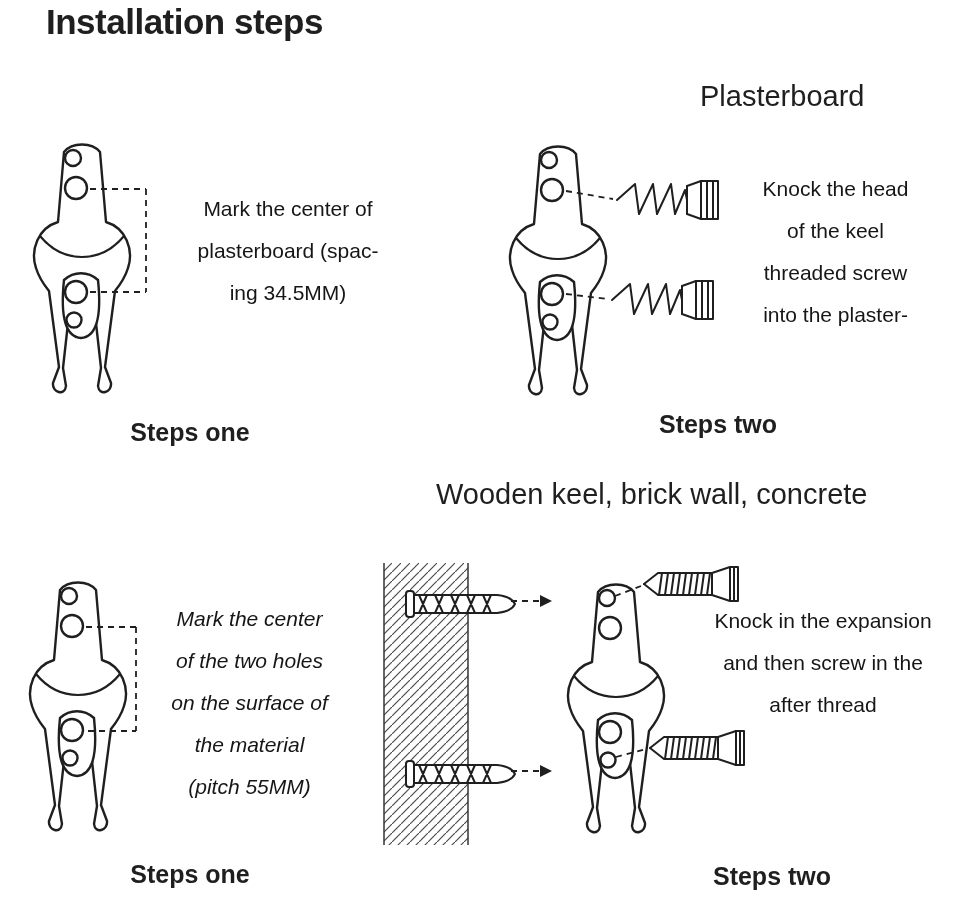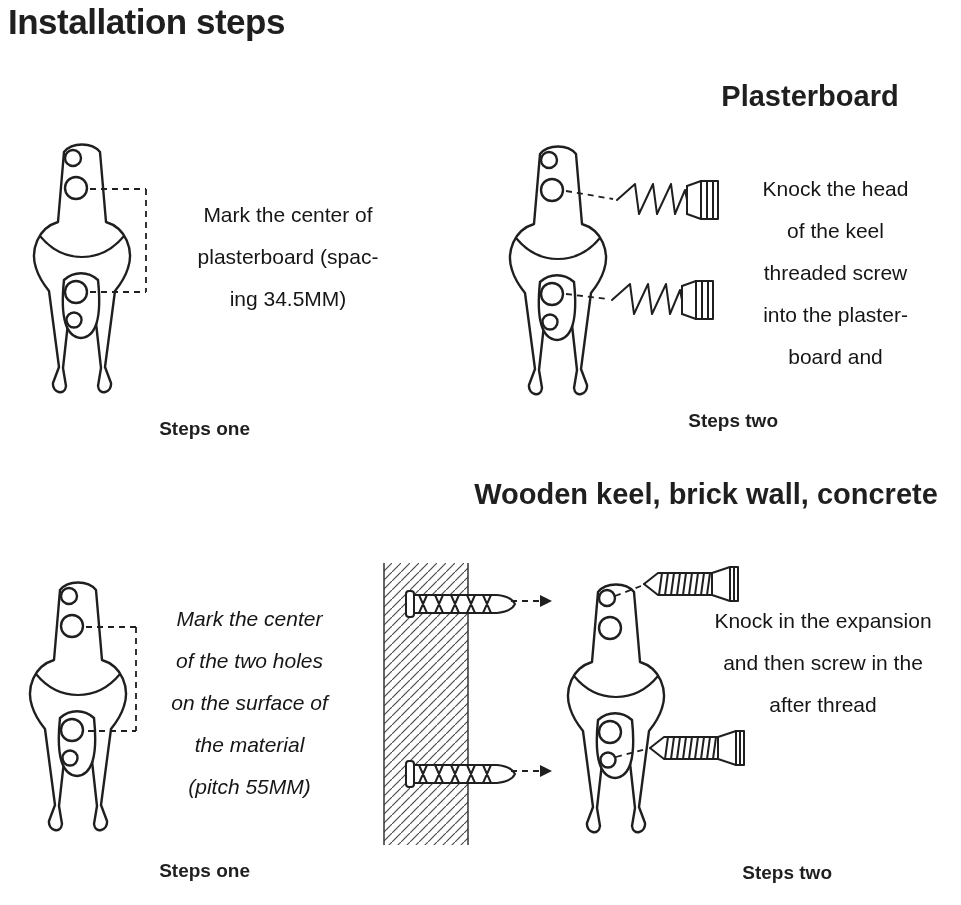--- a/index.html
+++ b/index.html
@@ -1,22 +1,22 @@
 <!DOCTYPE html>
 <html><head>
 <meta charset="utf-8">
 <style>
   * { margin:0; padding:0; box-sizing:border-box; }
   html,body { background:#ffffff; }
   body { font-family:"Liberation Sans","DejaVu Sans",sans-serif; color:#1f1f1f; }
   .canvas { position:relative; width:961px; height:905px; background:#fff; overflow:hidden; }
   .abs { position:absolute; }
-  .h1 { font-size:35px; font-weight:900; letter-spacing:-0.5px; }
-  .h2 { font-size:29px; font-weight:700; text-align:center; }
-  .caption { font-size:19px; font-weight:900; text-align:right; }
+  .h1 { font-size:35px; font-weight:900; letter-spacing:-0.5px;margin-left:38px; }
+  .h2 { font-size:29px; font-weight:400; text-align:left; }
+  .caption { font-size:25px; font-weight:900; text-align:center; }
   .tb { font-size:21px; line-height:42px; text-align:center; color:#161616; }
   .ink-fill { fill:#ffffff; stroke:#1f1f1f; stroke-width:2.4; stroke-linejoin:round; }
   .ink-line { stroke:#1f1f1f; stroke-width:2.2; fill:none; stroke-linecap:round; }
   .hole { fill:#ffffff; stroke:#1f1f1f; stroke-width:2.4; }
   .dash { stroke:#1f1f1f; stroke-width:1.8; fill:none; stroke-dasharray:6 5; }
   .arrowhead { fill:#1f1f1f; stroke:none; }
   svg { display:block; }
 </style>
 </head>
 <body>
@@ -57,21 +57,21 @@
       <path d="M9,7 L92,7 C102,8 108,12 110,16 C108,20 102,24 92,25 L9,25 Z"></path>
       <path fill="none" d="M14,7 L22,25 M22,7 L14,25 M30,7 L38,25 M38,7 L30,25 M46,7 L54,25 M54,7 L46,25 M62,7 L70,25 M70,7 L62,25 M78,7 L86,25 M86,7 L78,25"></path>
     </g>
   </defs>
 </svg>
 
 <div class="canvas">
 
   <div class="abs h1" style="left:8px; top:2px;">Installation steps</div>
   <div class="abs h2" style="left:700px; top:80px; width:220px;">Plasterboard</div>
-  <div class="abs h2" style="left:456px; top:478px; width:500px;">Wooden keel, brick wall, concrete</div>
+  <div class="abs h2" style="left:436px; top:478px; width:500px;">Wooden keel, brick wall, concrete</div>
 
   <svg class="abs" style="left:18px; top:140px;" width="130" height="260" viewBox="0 0 130 260">
       <use href="#hook"></use>
     </svg>
   <svg class="abs" style="left:494px; top:142px;" width="130" height="260" viewBox="0 0 130 260">
       <use href="#hook"></use>
     </svg>
   <svg class="abs" style="left:14px; top:578px;" width="130" height="260" viewBox="0 0 130 260">
       <use href="#hook"></use>
     </svg>
@@ -120,33 +120,32 @@
       <path class="dash" d="M511,601 H540"></path>
       <polygon class="arrowhead" points="552,601 540,595 540,607"></polygon>
       <path class="dash" d="M511,771 H540"></path>
       <polygon class="arrowhead" points="552,771 540,765 540,777"></polygon>
     </g>
     <g>
       <path class="dash" d="M615,596 L641,586 M616,757 L646,749"></path>
     </g>
   </svg>
 
-  <div class="abs tb" style="left:168px; top:194px; width:240px;">
+  <div class="abs tb" style="left:168px; top:188px; width:240px;">
     <div>Mark the center of</div>
     <div>plasterboard (spac-</div>
     <div>ing 34.5MM)</div>
   </div>
   <div class="abs caption" style="left:130px; top:418px; width:120px;">Steps one</div>
 
   <div class="abs tb" style="left:733px; top:168px; width:205px;">
     <div>Knock the head</div>
     <div>of the keel</div>
     <div>threaded screw</div>
     <div>into the plaster-</div>
-    <div>board and</div>
   </div>
   <div class="abs caption" style="left:658px; top:410px; width:120px;">Steps two</div>
 
   <div class="abs tb" style="left:152px; top:598px; width:195px;font-style:italic;">
     <div>Mark the center</div>
     <div>of the two holes</div>
     <div>on the surface of</div>
     <div>the material</div>
     <div>(pitch 55MM)</div>
   </div>

